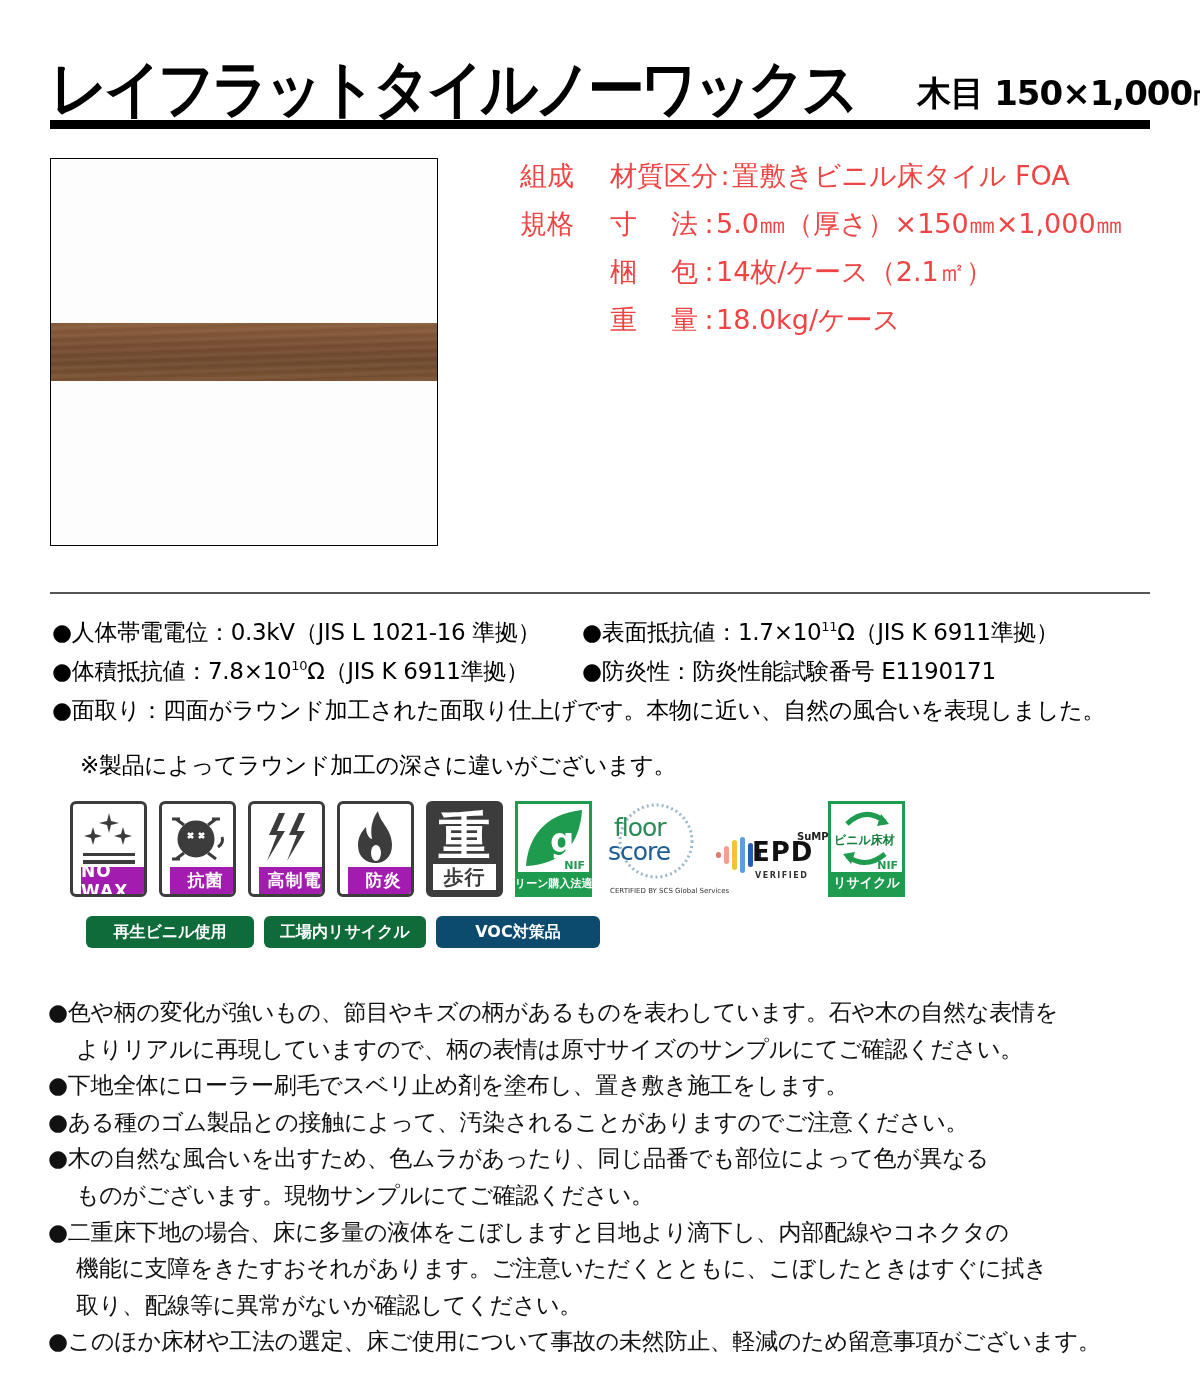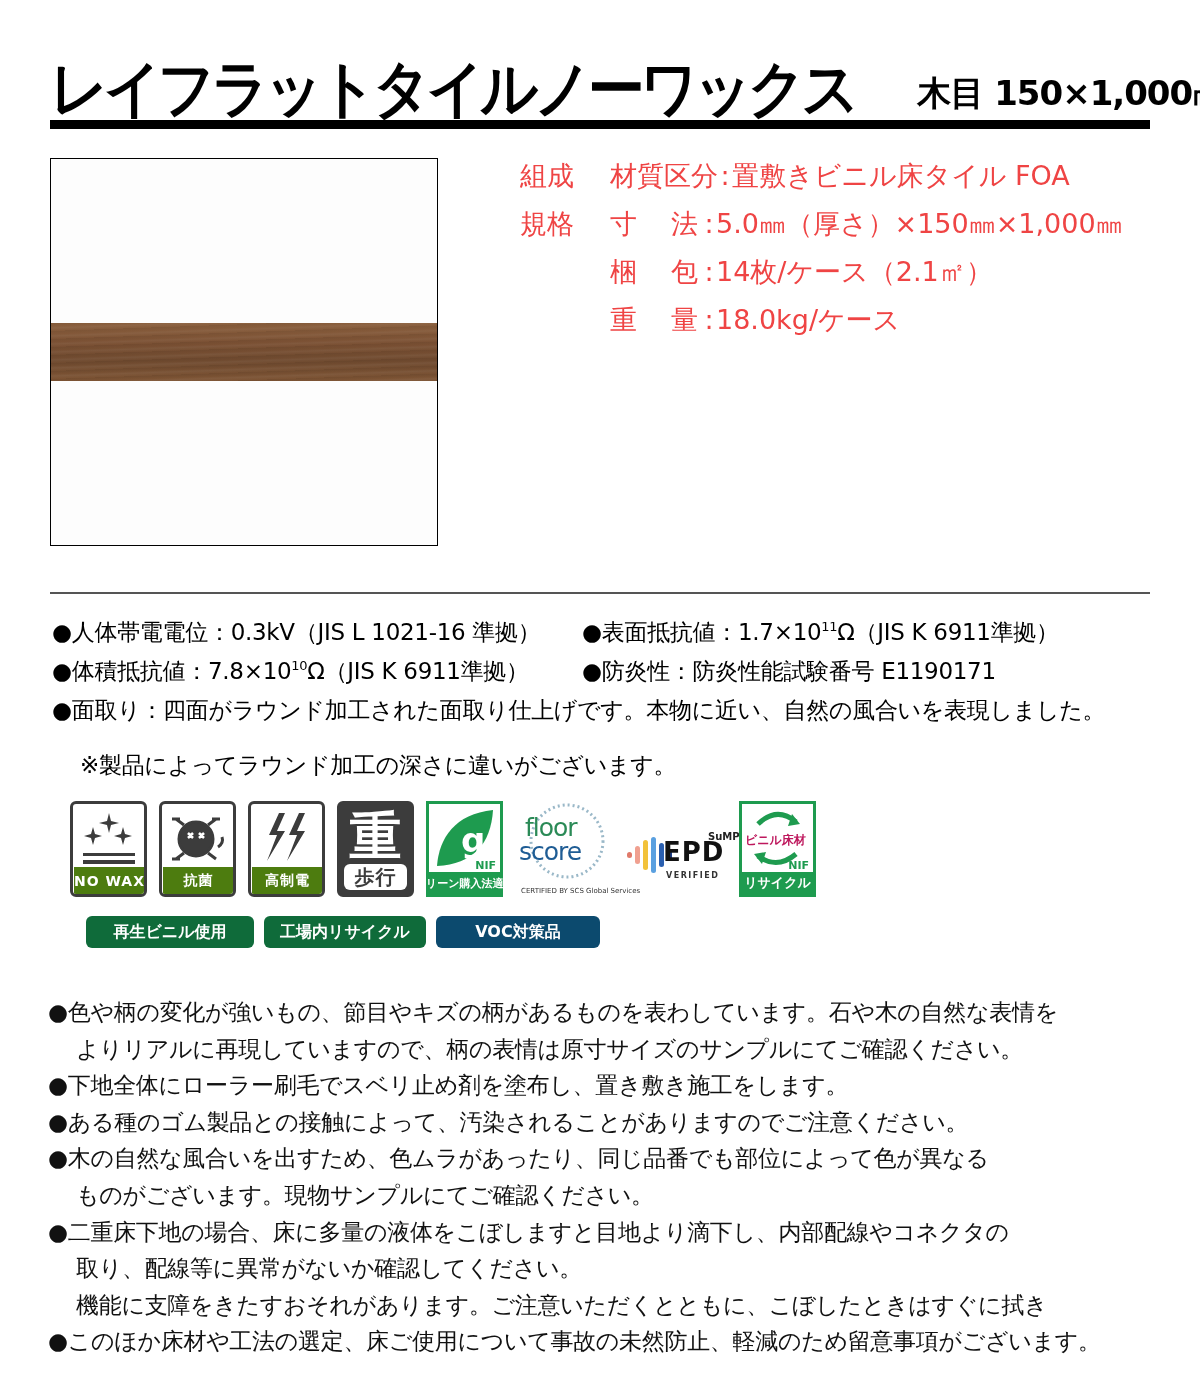--- a/index.html
+++ b/index.html
@@ -27,24 +27,24 @@
 
   .props { position: absolute; left: 52px; top: 613px; font-size: 23px; line-height: 39px; color: #000000; white-space: nowrap; letter-spacing: -0.3px; }
   .props-row { display: flex; }
   .props-row .half { width: 530px; }
   .indent { padding-left: 28px; margin-top: 16px; }
   sup { font-size: 13px; vertical-align: 9px; line-height: 0; }
 
   .icons { position: absolute; left: 70px; top: 801px; display: flex; gap: 12px; }
   .icon-tile { width: 77px; height: 96px; border: 3px solid #3c3c3c; border-radius: 6px; background: #fff; position: relative; overflow: hidden; }
   .icon-tile .glyph { position: absolute; left: 0; top: 0; width: 100%; height: 66px; display: flex; align-items: center; justify-content: center; }
-  .icon-tile .lbl { position: absolute; left: 1px; bottom: 0; width: 100%; height: 27px; background: #4d7c0f; color: #fff; font-weight: bold; font-size: 14px; display: flex; align-items: center; justify-content: center; letter-spacing: 1px; }
+  .icon-tile .lbl { position: absolute; left: 8px; bottom: 0; width: 100%; height: 27px; background: #a21caf; color: #fff; font-weight: bold; font-size: 17px; display: flex; align-items: center; justify-content: center; letter-spacing: 1px; }
   .icon-tile.dark { background: #3c3c3c; }
   .icon-tile.dark .glyph { color: #fff; font-weight: bold; font-size: 52px; }
-  .icon-tile.dark .lbl { background: #fff; color: #3c3c3c; margin: 0 4px 4px; width: auto; left: 0; right: 0; height: 26px; border-radius: 6px; font-size: 20px; }
+  .icon-tile.dark .lbl { background: #fff; color: #3c3c3c; margin: 0 4px 4px; width: auto; left: 0; right: 0; height: 26px; border-radius: 0; font-size: 20px; }
 
   .green-tile { width: 77px; height: 96px; border: 3px solid #1e9b4f; background: #fff; position: relative; }
   .green-tile .lbl { position: absolute; left: 0; bottom: 0; width: 100%; height: 22px; background: #1e9b4f; color: #fff; font-weight: bold; font-size: 11px; display: flex; align-items: center; justify-content: center; white-space: nowrap; }
   .green-tile .nif { position: absolute; right: 4px; bottom: 22px; font-size: 11px; font-weight: bold; color: #1e9b4f; }
 
   .floorscore { width: 96px; height: 100px; position: relative; }
   .floorscore .f1 { position: absolute; left: 10px; top: 14px; font-size: 25px; color: #2a8a56; line-height: 1; letter-spacing: -1px; }
   .floorscore .f2 { position: absolute; left: 4px; top: 38px; font-size: 25px; color: #1e5c94; line-height: 1; letter-spacing: -1px; }
   .floorscore .cert { position: absolute; left: 6px; top: 86px; font-size: 7px; color: #333; white-space: nowrap; }
 
@@ -157,20 +157,29 @@
   <div class="icon-tile">
     <div class="glyph">
       <svg width="64" height="60" viewBox="0 0 64 60">
         <g fill="#3c3c3c">
           <path d="M24 6 L14 28 L22 28 L12 54 L30 24 L22 24 L30 6 Z"></path>
           <path d="M44 6 L34 28 L42 28 L32 54 L50 24 L42 24 L50 6 Z"></path>
         </g>
       </svg>
     </div>
     <div class="lbl">高制電</div>
+  </div>
+  <div class="icon-tile">
+    <div class="glyph">
+      <svg width="64" height="60" viewBox="0 0 64 60">
+        <path fill="#3c3c3c" d="M34 4 C36 16 48 22 48 38 C48 50 40 56 32 56 C22 56 14 50 14 38 C14 30 18 24 22 20 C22 28 26 32 28 32 C26 22 28 12 34 4 Z"></path>
+        <ellipse cx="32" cy="46" rx="5" ry="8" fill="#fff"></ellipse>
+      </svg>
+    </div>
+    <div class="lbl">防炎</div>
   </div>
   <div class="icon-tile dark">
     <div class="glyph">重</div>
     <div class="lbl">歩行</div>
   </div>
   <div class="green-tile">
     <svg width="71" height="70" viewBox="0 0 71 70" style="position:absolute;left:0;top:0;">
       <path d="M8 62 C10 34 26 10 64 6 C62 40 44 60 8 62 Z" fill="#1e9b4f"></path>
       <text x="32" y="48" font-size="34" font-weight="bold" fill="#fff" font-family="DejaVu Sans, sans-serif">g</text>
     </svg>
@@ -198,21 +207,21 @@
     <span class="big">EPD</span>
     <span class="ver">VERIFIED</span>
   </div>
   <div class="green-tile">
     <svg width="71" height="70" viewBox="0 0 71 70" style="position:absolute;left:0;top:0;">
       <path d="M16 20 Q35 2 54 18" fill="none" stroke="#1e9b4f" stroke-width="5"></path>
       <path d="M50 10 L58 20 L46 22 Z" fill="#1e9b4f"></path>
       <path d="M54 50 Q35 66 16 52" fill="none" stroke="#1e9b4f" stroke-width="5"></path>
       <path d="M20 60 L12 50 L24 48 Z" fill="#1e9b4f"></path>
     </svg>
-    <span style="position:absolute;left:3px;top:28px;font-size:12px;font-weight:bold;color:#be185d;white-space:nowrap;">ビニル床材</span>
+    <span style="position:absolute;left:3px;top:28px;font-size:12px;font-weight:bold;color:#15803d;white-space:nowrap;">ビニル床材</span>
     <span class="nif">NIF</span>
     <div class="lbl" style="font-size:13px;">リサイクル</div>
   </div>
 </div>
 
 <div class="tags">
   <div class="tag" style="width:168px;background:#0f6b3a;">再生ビニル使用</div>
   <div class="tag" style="width:162px;background:#0f6b3a;">工場内リサイクル</div>
   <div class="tag" style="width:164px;background:#0c4a6e;">VOC対策品</div>
 </div>
@@ -227,19 +236,19 @@
   </div>
   <div>
     <div>●ある種のゴム製品との接触によって、汚染されることがありますのでご注意ください。</div>
   </div>
   <div>
     <div>●木の自然な風合いを出すため、色ムラがあったり、同じ品番でも部位によって色が異なる</div>
     <div class="cont">ものがございます。現物サンプルにてご確認ください。</div>
   </div>
   <div>
     <div>●二重床下地の場合、床に多量の液体をこぼしますと目地より滴下し、内部配線やコネクタの</div>
+    <div class="cont">機能に支障をきたすおそれがあります。ご注意いただくとともに、こぼしたときはすぐに拭き</div>
     <div class="cont">取り、配線等に異常がないか確認してください。</div>
-    <div class="cont">機能に支障をきたすおそれがあります。ご注意いただくとともに、こぼしたときはすぐに拭き</div>
   </div>
   <div>
     <div>●このほか床材や工法の選定、床ご使用について事故の未然防止、軽減のため留意事項がございます。</div>
   </div>
 </div>
 
 </body></html>

